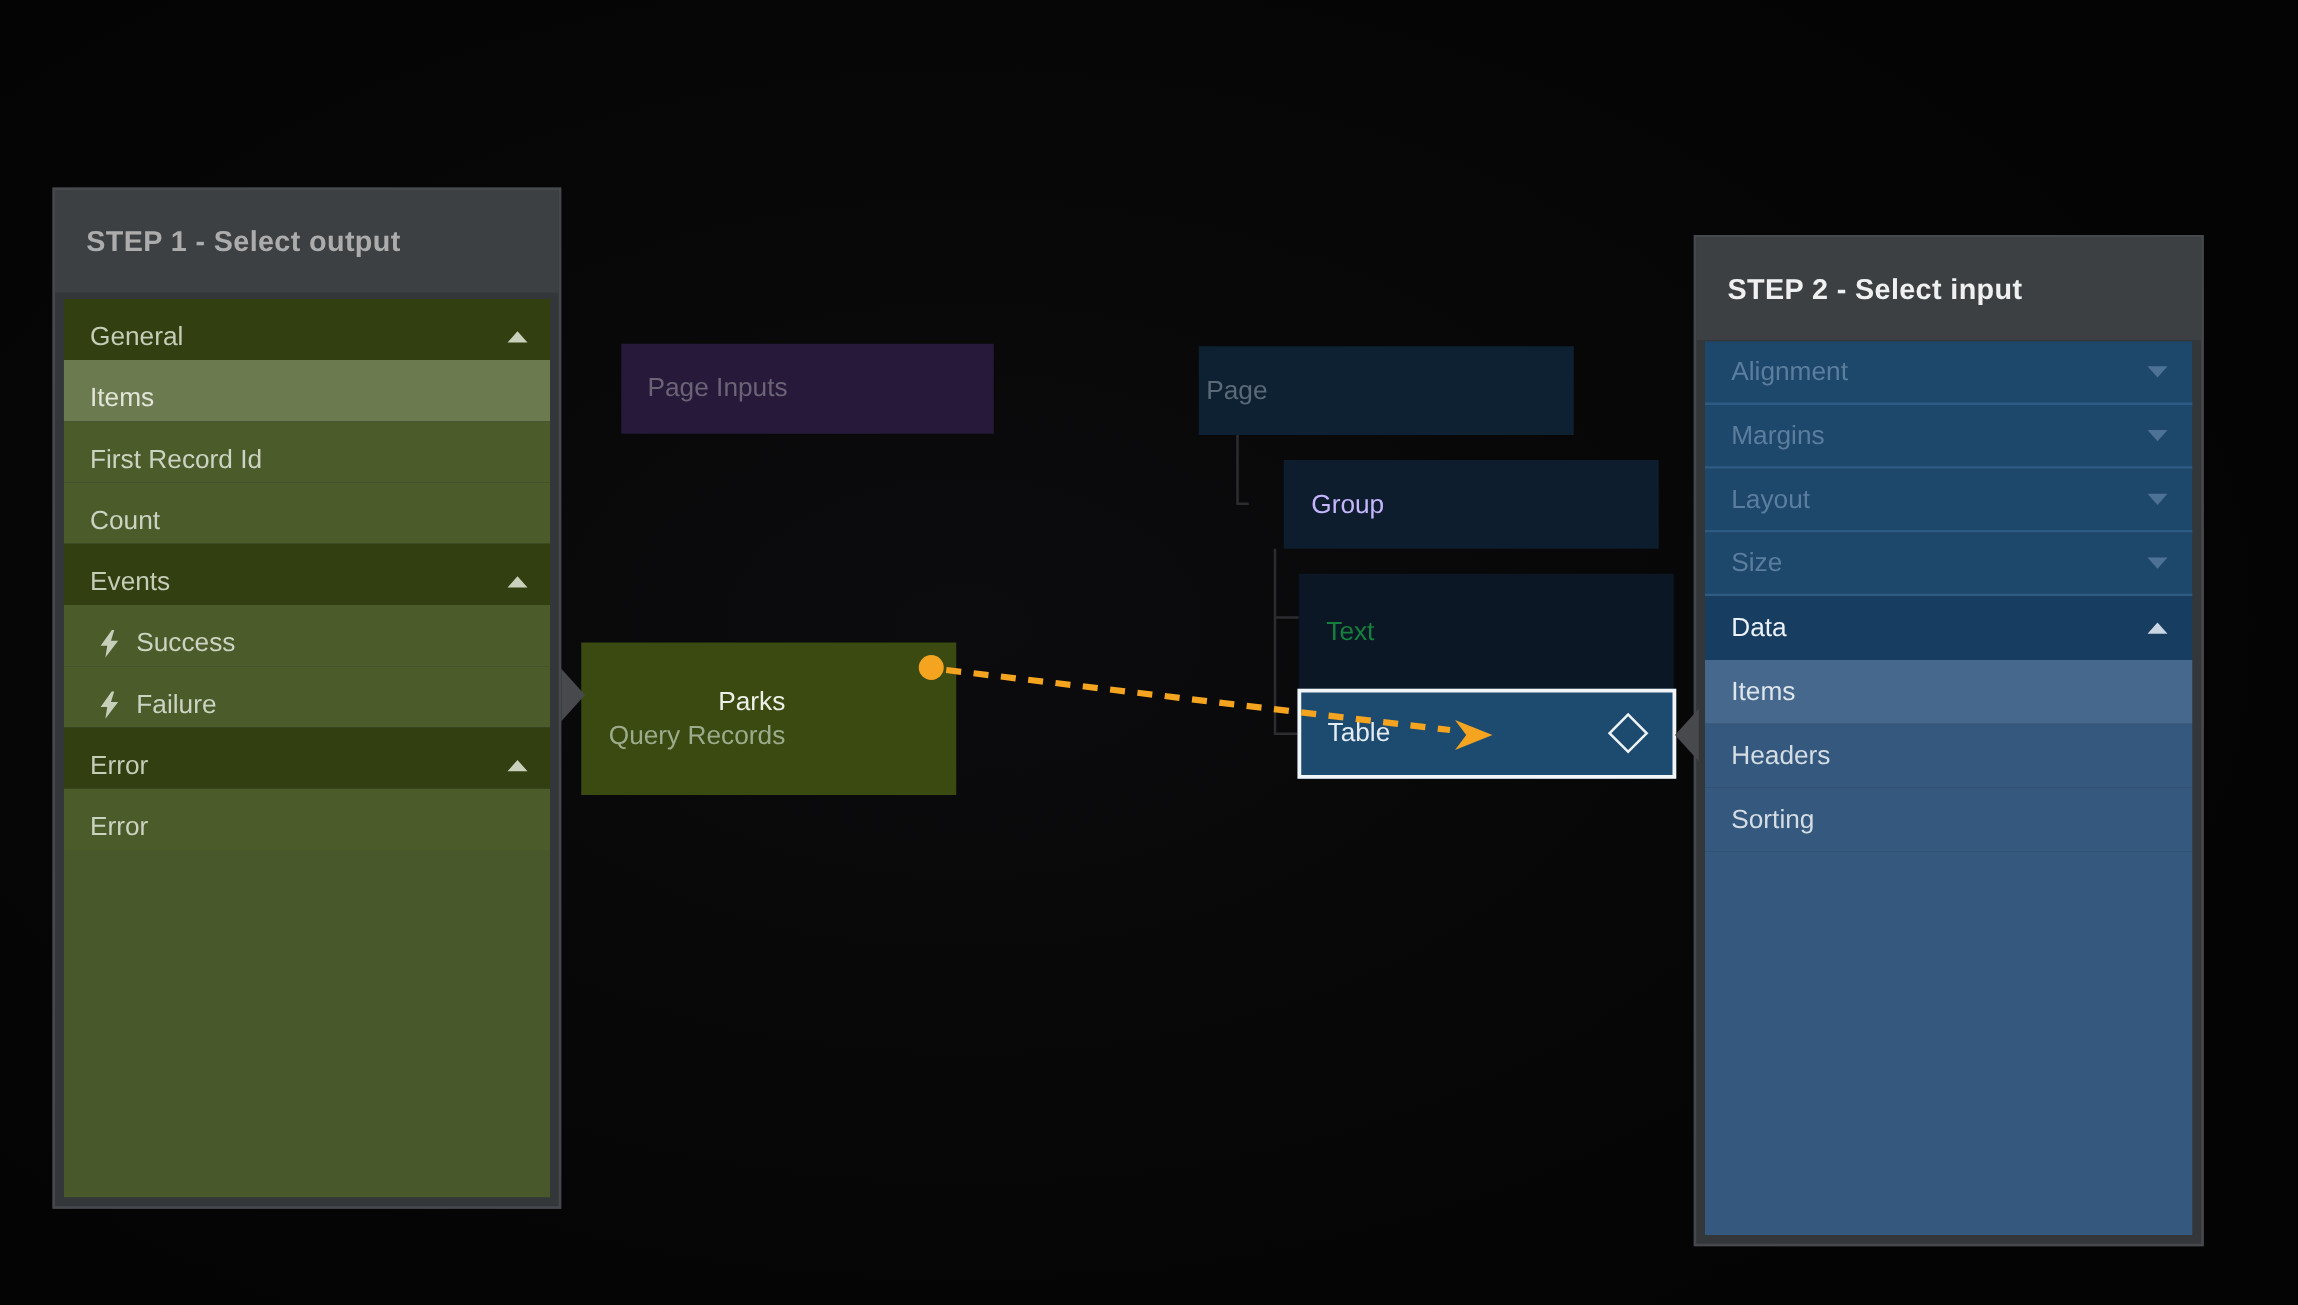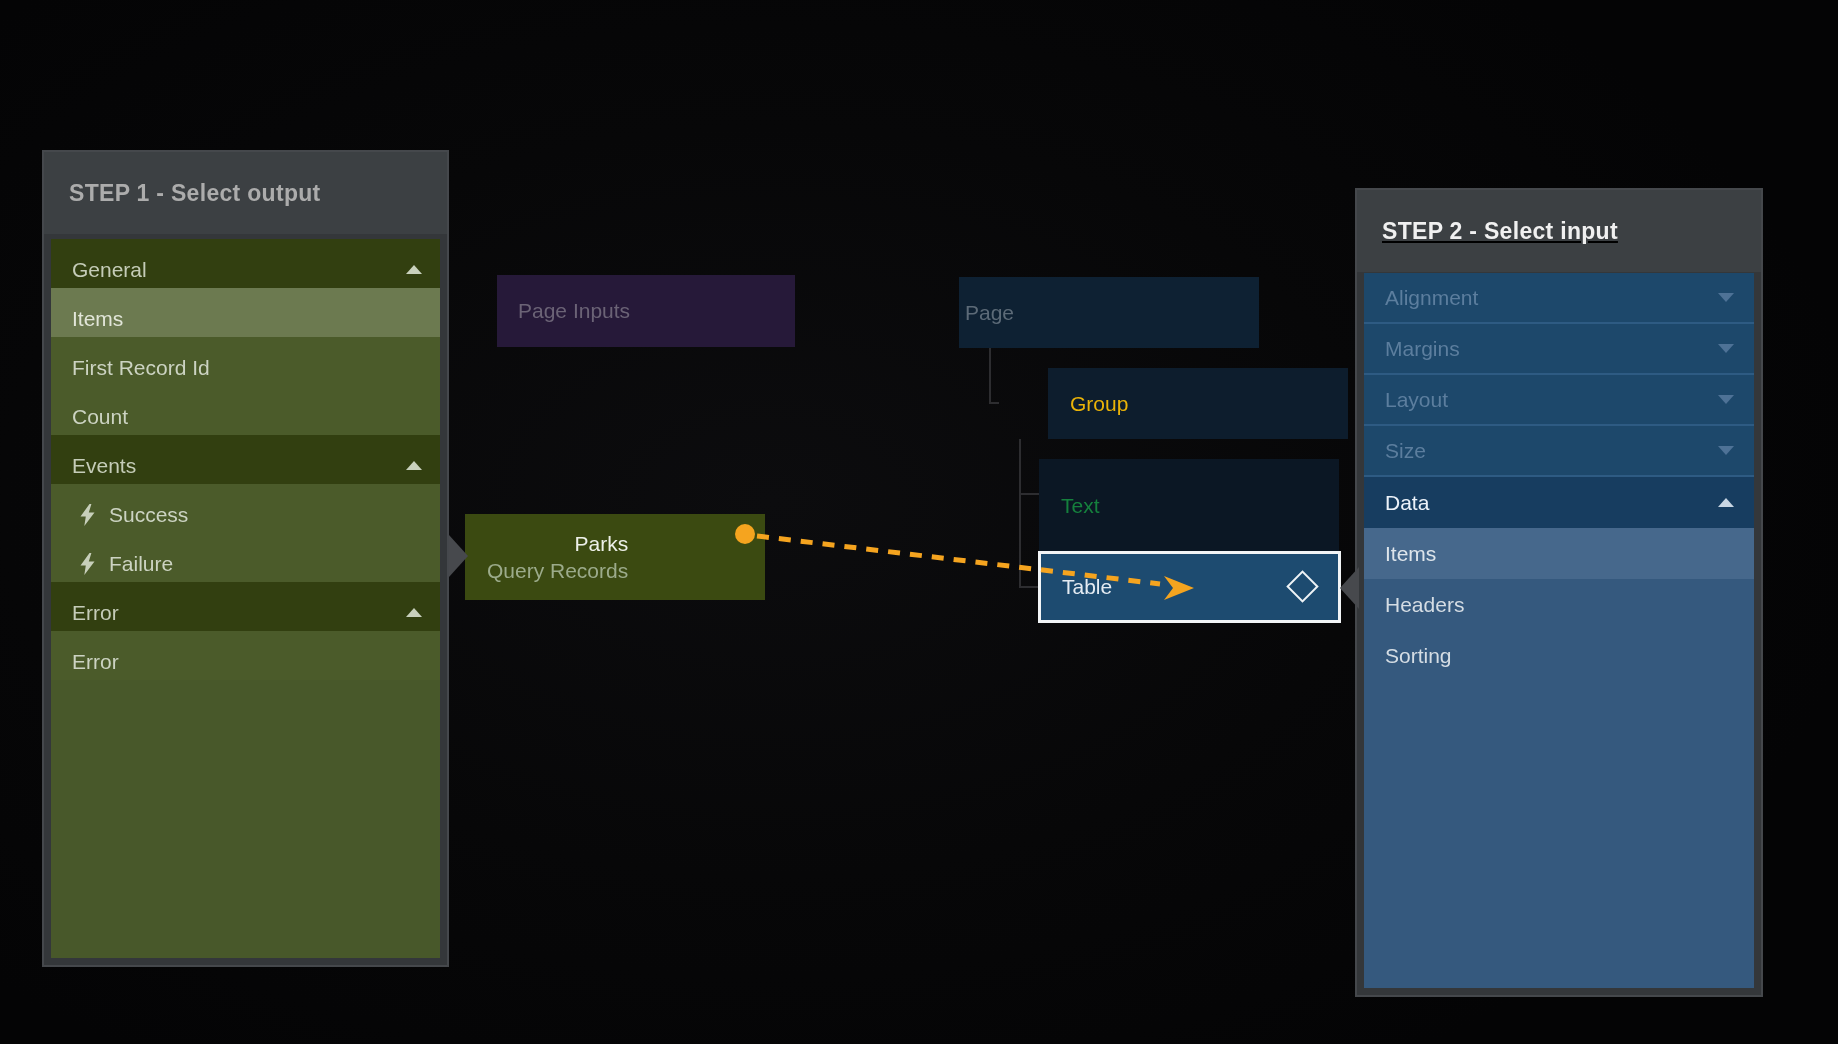--- a/index.html
+++ b/index.html
@@ -34,24 +34,24 @@
   .chev{width:0;height:0;border-left:8px solid transparent;border-right:8px solid transparent;flex:0 0 0;}
   .chev.up{border-bottom:9px solid currentColor;}
   .chev.down{border-top:9px solid currentColor;}
   #step1-list .chev{color:#c9d1bd;}
   #step2-list .collapsed .chev{color:#4e7296;}
   #step2-list .expanded .chev{color:#c9d6e3;}
   
   .node{position:absolute;box-sizing:border-box;display:flex;align-items:center;z-index:2;}
   #node-page-inputs{left:497px;top:275px;width:298px;height:72px;background:#261939;color:#6b6376;font-size:21px;padding-left:21px;}
   #node-page  {left:959px; top:277px;width:300px;height:71px;background:#0e2133;color:#5c6a77;font-size:21px;padding-left:6px;}
-  #node-group {left:1048px; top:368px;width:300px;height:71px;background:#0d1d2d;color:#eab308;font-size:21px;padding-left:22px;}
+  #node-group {left:1027px; top:368px;width:300px;height:71px;background:#0d1d2d;color:#c4b5fd;font-size:21px;padding-left:22px;}
   #node-text  {left:1039px;top:459px;width:300px;height:93px;background:#0b1724;color:#15803d;font-size:21px;padding-left:22px;}
   #node-table {left:1038px;top:551px;width:303px;height:72px;background:#1d4b70;color:#e4ebf2;font-size:21px;padding-left:21px;border:3px solid #f2f5f7;}
-  #node-parks {left:465px;top:514px;width:300px;height:86px;background:#3b4a11;padding-left:22px;}
+  #node-parks {left:465px;top:514px;width:300px;height:122px;background:#3b4a11;padding-left:22px;}
   #node-parks .t1{color:#edf0e9;font-size:21px;line-height:27px;}
   #node-parks .t2{color:#9cab8b;font-size:21px;line-height:27px;}
   .diamond{position:absolute;right:24px;top:50%;width:19px;height:19px;margin-top:-12px;border:2.5px solid #eef3f6;transform:rotate(45deg);background:transparent;}
   
   .pointer{position:absolute;width:0;height:0;z-index:3;}
   #pointer-out{left:449px;top:535px;border-top:21px solid transparent;border-bottom:21px solid transparent;border-left:19px solid #47494d;}
   #pointer-in{left:1340px;top:567px;border-top:21px solid transparent;border-bottom:21px solid transparent;border-right:19px solid #47494d;}
   svg.overlay{position:absolute;left:0;top:0;z-index:1;}
   svg.overlay.top{z-index:5;}
 </style>
@@ -142,21 +142,21 @@
   </div>
 
   <div class="pointer" id="pointer-in"></div>
 
   <svg class="overlay top" width="1838" height="1044">
     <circle cx="745" cy="534" r="10" fill="#F5A41F"></circle>
     <path d="M757,536 L1160,584" stroke="#F5A41F" stroke-width="5" stroke-dasharray="12 10" fill="none"></path>
     <polygon points="1164,576 1194,588 1164,600 1173,588" fill="#F5A41F"></polygon>
   </svg>
 
-  <div class="panel" style="left:1355px;top:188px;width:408px;height:809px;text-decoration:underline;">
+  <div class="panel" style="left:1355px;top:188px;width:408px;height:809px;">
     <div class="panel-header">
       <span class="panel-title" style="color:#f0f0f0;">STEP 2 - Select input</span>
     </div>
     <div class="panel-list" id="step2-list" style="top:83px;">
       <div class="row collapsed">
         <span>Alignment</span>
         <span class="spacer"></span>
         <span class="chev down"></span>
       </div>
       <div class="row collapsed">

